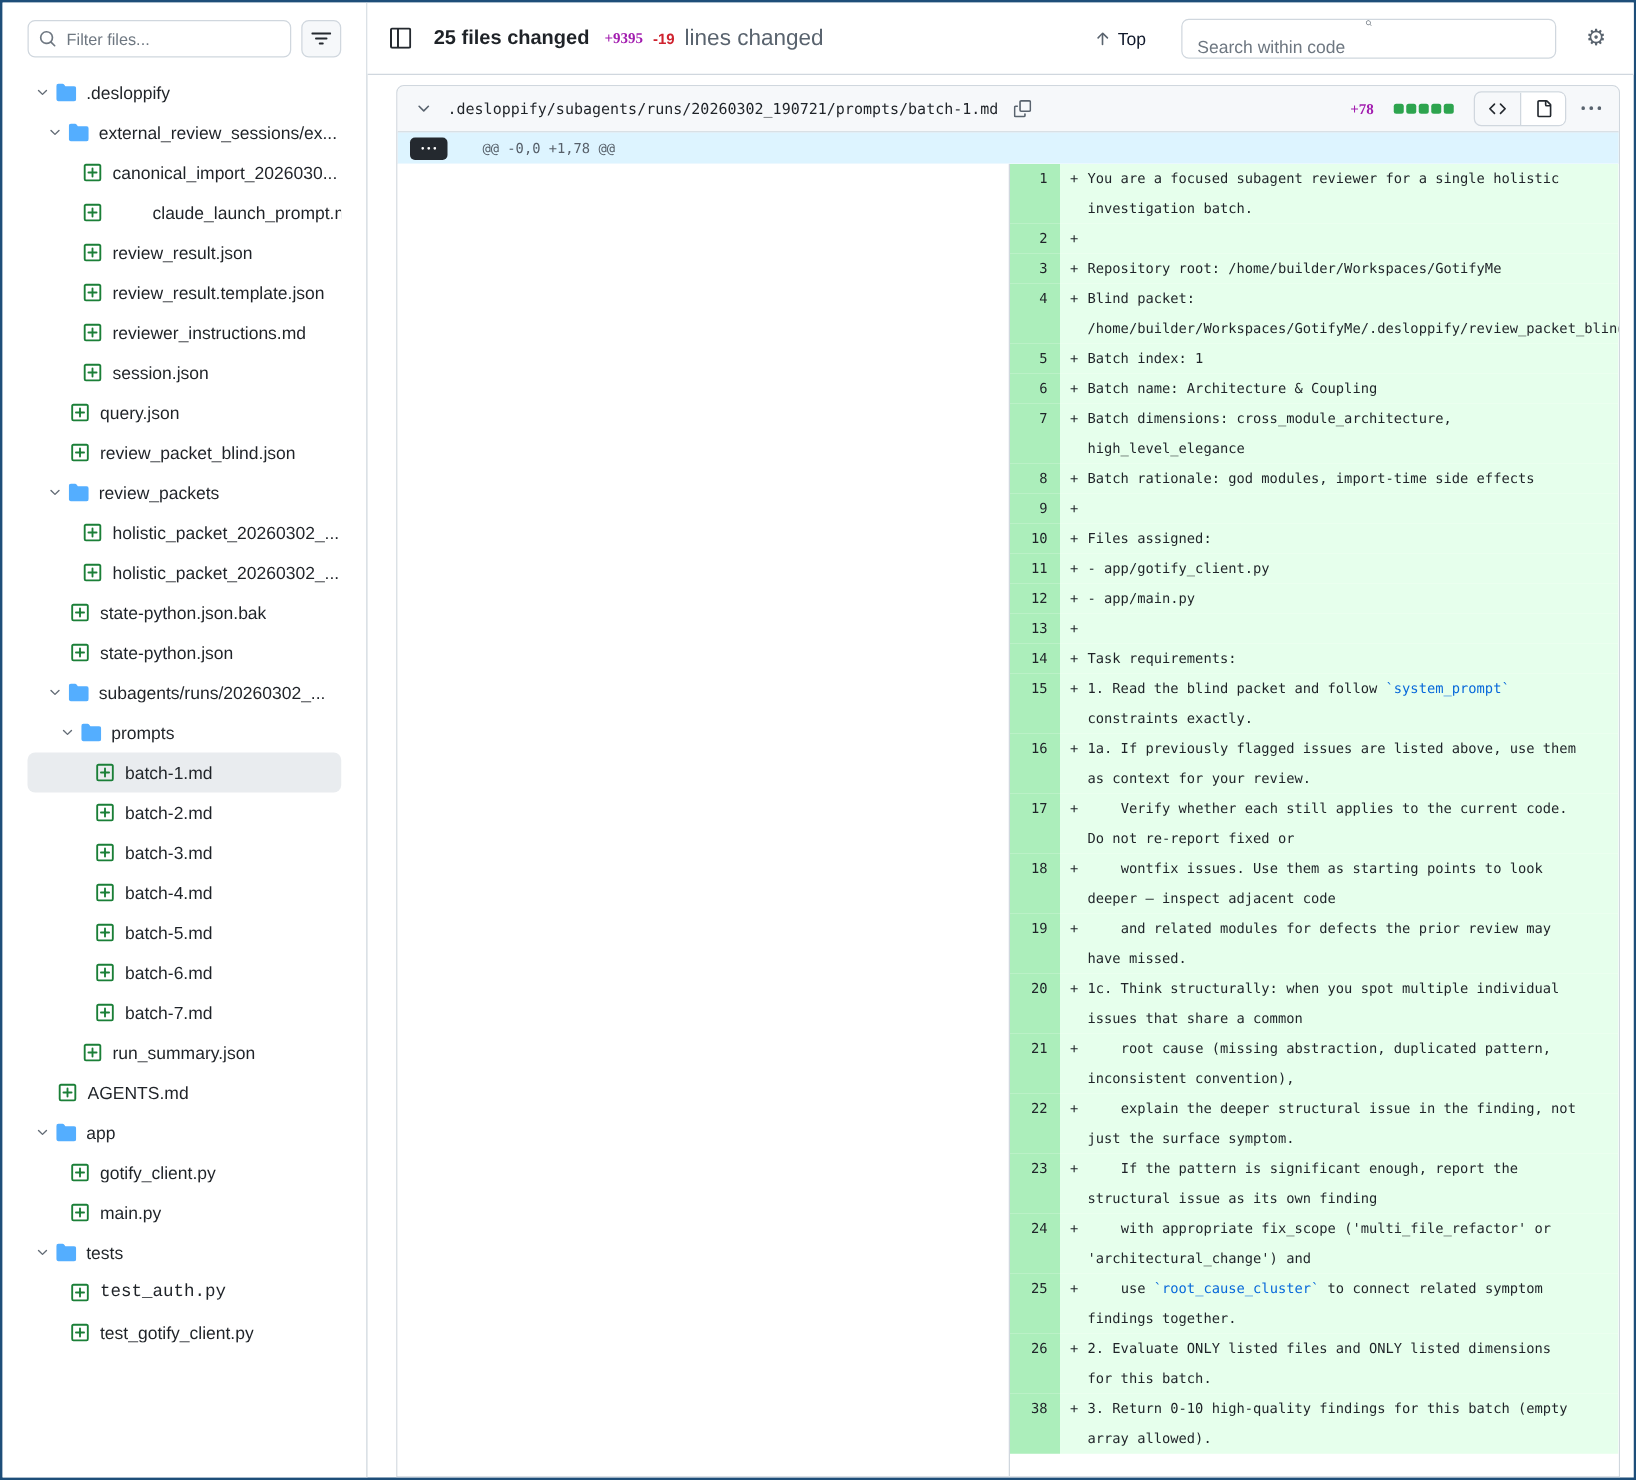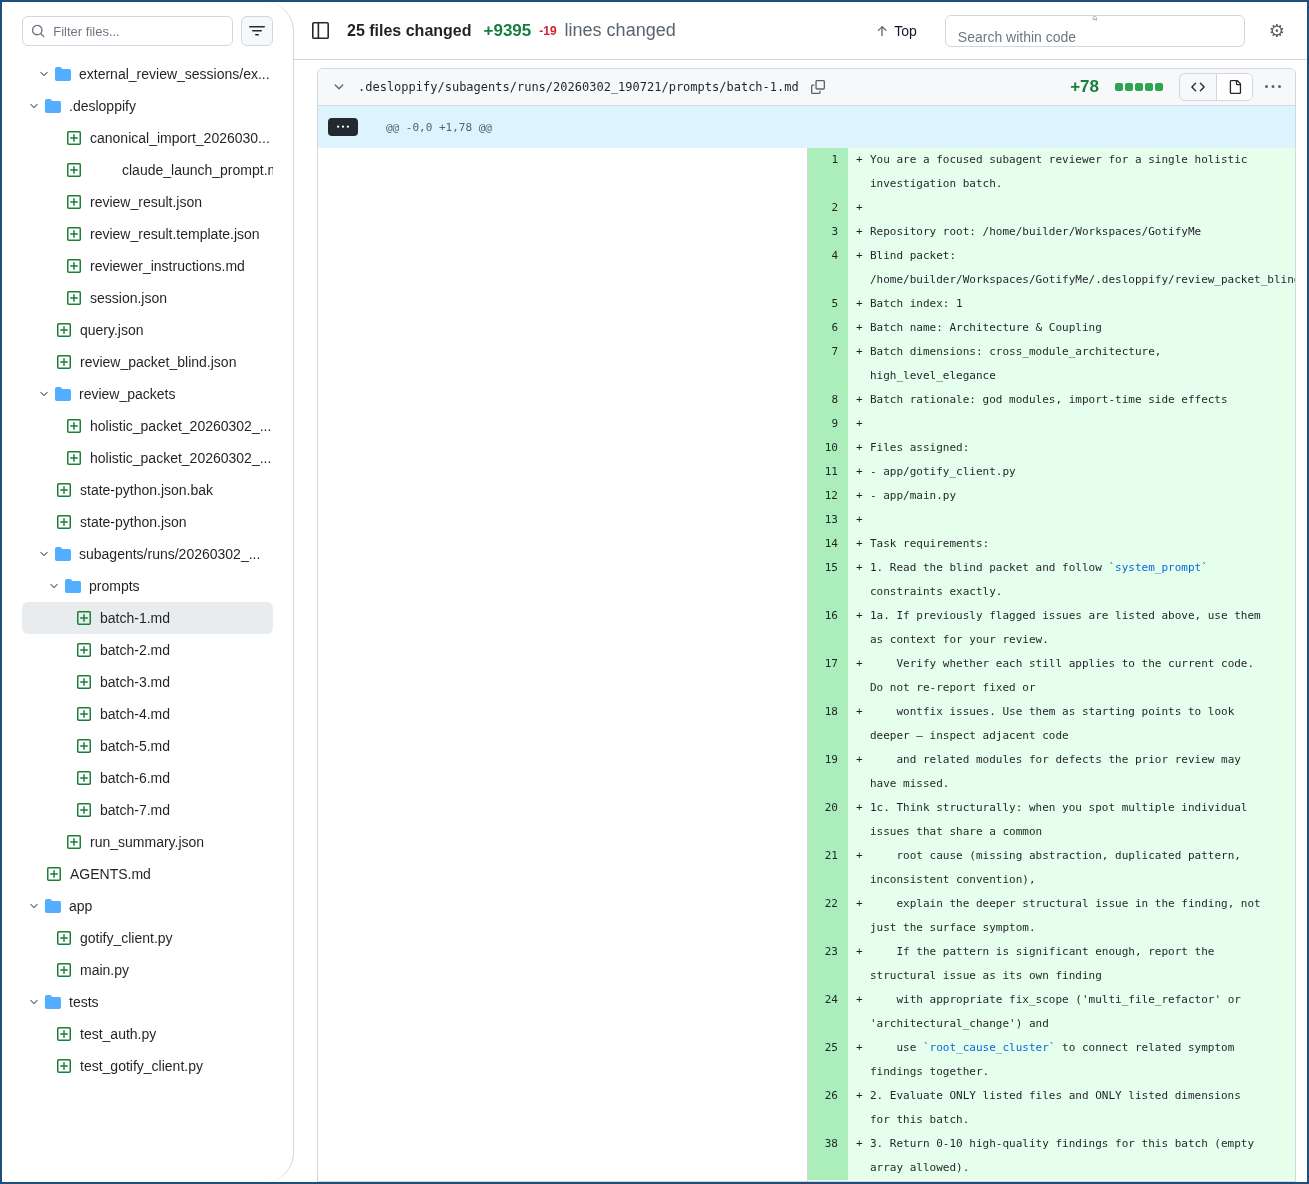--- a/index.html
+++ b/index.html
@@ -4,56 +4,56 @@
 <style>
   * { box-sizing: border-box; }
   html,body { margin:0; padding:0; }
   body {
     width:1309px; height:1184px; overflow:hidden;
     border:2px solid #1e4e79;
     display:flex; background:#fff; color:#1f2328;
     font-family:"Liberation Sans", sans-serif;
   }
   
-  .sidebar { width:292px; min-width:292px; border-right:1px solid #d0d7de; padding-top:14px; overflow:hidden; background:#fff;border-radius:29px; }
+  .sidebar { width:292px; min-width:292px; border-right:1px solid #d0d7de; padding-top:14px; overflow:hidden; background:#fff; }
   .filter-row { display:flex; gap:8px; padding:0 20px; margin-bottom:12px; }
   .filter-input { flex:1; display:flex; align-items:center; gap:6px; border:1px solid #d0d7de; border-radius:6px; height:30px; padding:0 8px; background:#fff; }
   .filter-input input { border:none; outline:none; width:100%; font-size:13px; font-family:inherit; color:#1f2328; background:transparent; }
   .filter-input input::placeholder { color:#6e7781; }
   .filter-btn { width:32px; height:30px; border:1px solid #d0d7de; border-radius:6px; background:#f6f8fa; display:flex; align-items:center; justify-content:center; cursor:pointer; }
   .tree { padding:0 20px; }
   .tree-row { height:32px; display:flex; align-items:center; border-radius:6px; cursor:pointer; overflow:hidden; }
   .tree-row.selected { background:rgba(208,215,222,.48); }
   .tree-label { font-size:14px; white-space:nowrap; overflow:hidden; }
   .tchev { margin-right:5px; flex:none; }
   .tfold, .tadd { margin-right:8px; flex:none; }
   
   .main { flex:1; min-width:0; display:flex; flex-direction:column; }
   .topbar { height:58px; min-height:58px; border-bottom:1px solid #d0d7de; display:flex; align-items:center; padding:0 16px 0 14px; gap:8px; background:#fff; }
   .icon-btn { background:none; border:none; padding:4px; display:flex; align-items:center; justify-content:center; cursor:pointer; color:#59636e; }
   .files-changed { font-size:16px; font-weight:600; margin:0 4px 0 6px; }
-  .adds { color:#15803d; font-weight:600; font-size:17px; }
+  .adds { color:#a21caf; font-weight:600; font-size:12px;font-family:Liberation Serif, serif; }
   .dels { color:#cf222e; font-weight:600; font-size:12px; }
   .muted-sm { color:#59636e; font-size:18px; }
   .spacer { flex:1; }
   .top-link { display:flex; align-items:center; gap:5px; background:none; border:none; font-size:14px; color:#0f172a; cursor:pointer; font-family:inherit; }
   .search-box { width:300px; height:32px; border:1px solid #d0d7de; border-radius:6px; display:flex; align-items:center; gap:7px; padding:0 10px; margin-left:14px; background:#fff;flex-direction:column; }
   .search-box input { border:none; outline:none; width:100%; font-size:14px; font-family:inherit; background:transparent; color:#1f2328; }
   .search-box input::placeholder { color:#6e7781; }
   .gear { font-family:"DejaVu Sans", sans-serif; font-size:18px; color:#59636e; margin-left:10px; background:none; border:none; cursor:pointer; line-height:1; }
   
   .diff-card { flex:1; margin:8px 11px 0 23px; border:1px solid #d0d7de; border-radius:6px 6px 0 0; overflow:hidden; display:flex; flex-direction:column; }
   .file-header { height:37px; min-height:37px; background:#f6f8fa; border-bottom:1px solid #d0d7de; display:flex; align-items:center; padding:0 10px; gap:8px; }
   .file-path { font-family:"DejaVu Sans Mono","Liberation Mono",monospace; font-size:12px; color:#1f2328; }
   .diffstat { display:flex; gap:2px; margin:0 8px; }
   .diffstat .blk { width:8px; height:8px; border-radius:2px; background:#2da44e; }
   .toggle-group { display:flex; border:1px solid #d0d7de; border-radius:6px; overflow:hidden; height:28px; }
   .toggle-group button { width:36px; border:none; display:flex; align-items:center; justify-content:center; cursor:pointer; background:transparent; color:#24292f; }
   .toggle-group button + button { border-left:1px solid #d0d7de; background:#fff; }
-  .hunk-row { background:#ddf4ff; height:42px; min-height:25px; display:flex; align-items:center; padding-left:10px; }
+  .hunk-row { background:#ddf4ff; height:25px; min-height:25px; display:flex; align-items:center; padding-left:10px; }
   .expand-btn { width:30px; height:18px; border:none; border-radius:4px; background:#24292f; display:flex; align-items:center; justify-content:center; cursor:pointer; }
   .hunk-text { font-family:"DejaVu Sans Mono","Liberation Mono",monospace; font-size:11px; color:#57606a; margin-left:28px; }
   .diff-body { flex:1; display:flex; overflow:hidden; background:#fff; }
   .old-side { width:490px; min-width:490px; border-right:1px solid #d0d7de; background:#fff; }
   .new-side { flex:1; font-family:"DejaVu Sans Mono","Liberation Mono",monospace; font-size:11px; overflow:hidden; }
   .diff-row { display:flex; }
   .ln { width:40px; min-width:40px; background:#aceebb; color:#1f2328; text-align:right; padding-right:10px; line-height:24px; }
   .code { flex:1; background:#e6ffec; line-height:24px; padding:0 29px 0 22px; white-space:pre-wrap; overflow-wrap:break-word; position:relative; min-height:24px; }
   .code .marker { position:absolute; left:8px; top:0; line-height:24px; }
   .code-link { color:#0969da; }
@@ -69,198 +69,198 @@
         </svg>
       <input type="text" placeholder="Filter files..." style="">
     </div>
     <button class="filter-btn">
       <svg width="16" height="16" viewBox="0 0 16 16" fill="#24292f">
           <path d="M.75 3h14.5a.75.75 0 0 1 0 1.5H.75a.75.75 0 0 1 0-1.5ZM3 7.75A.75.75 0 0 1 3.75 7h8.5a.75.75 0 0 1 0 1.5h-8.5A.75.75 0 0 1 3 7.75Zm3 4a.75.75 0 0 1 .75-.75h2.5a.75.75 0 0 1 0 1.5h-2.5a.75.75 0 0 1-.75-.75Z"></path>
         </svg>
     </button>
   </div>
   <div class="tree" id="tree">
+      <div class="tree-row" style="padding-left: 6px;">
+        <svg class="tchev" width="12" height="12" viewBox="0 0 16 16" fill="#636c76">
+          <path d="M12.78 5.22a.749.749 0 0 1 0 1.06l-4.25 4.25a.749.749 0 0 1-1.06 0L3.22 6.28a.749.749 0 1 1 1.06-1.06L8 8.939l3.72-3.719a.749.749 0 0 1 1.06 0Z"></path>
+        </svg>
+        <svg class="tfold" width="16" height="16" viewBox="0 0 16 16" fill="#54aeff">
+          <path d="M1.75 1A1.75 1.75 0 0 0 0 2.75v10.5C0 14.216.784 15 1.75 15h12.5A1.75 1.75 0 0 0 16 13.25v-8.5A1.75 1.75 0 0 0 14.25 3H7.5a.25.25 0 0 1-.2-.1l-.9-1.2C6.07 1.26 5.55 1 5 1H1.75Z"></path>
+        </svg>
+        <span class="tree-label">.desloppify</span>
+      </div>
       <div class="tree-row" style="padding-left: 16px;">
         <svg class="tchev" width="12" height="12" viewBox="0 0 16 16" fill="#636c76">
           <path d="M12.78 5.22a.749.749 0 0 1 0 1.06l-4.25 4.25a.749.749 0 0 1-1.06 0L3.22 6.28a.749.749 0 1 1 1.06-1.06L8 8.939l3.72-3.719a.749.749 0 0 1 1.06 0Z"></path>
         </svg>
         <svg class="tfold" width="16" height="16" viewBox="0 0 16 16" fill="#54aeff">
           <path d="M1.75 1A1.75 1.75 0 0 0 0 2.75v10.5C0 14.216.784 15 1.75 15h12.5A1.75 1.75 0 0 0 16 13.25v-8.5A1.75 1.75 0 0 0 14.25 3H7.5a.25.25 0 0 1-.2-.1l-.9-1.2C6.07 1.26 5.55 1 5 1H1.75Z"></path>
         </svg>
         <span class="tree-label">external_review_sessions/ex...</span>
       </div>
+      <div class="tree-row" style="padding-left: 44px;">
+        <svg class="tadd" width="16" height="16" viewBox="0 0 16 16" fill="#1a7f37">
+          <path d="M2.75 1h10.5c.966 0 1.75.784 1.75 1.75v10.5A1.75 1.75 0 0 1 13.25 15H2.75A1.75 1.75 0 0 1 1 13.25V2.75C1 1.784 1.784 1 2.75 1Zm10.5 1.5H2.75a.25.25 0 0 0-.25.25v10.5c0 .138.112.25.25.25h10.5a.25.25 0 0 0 .25-.25V2.75a.25.25 0 0 0-.25-.25ZM8 4a.75.75 0 0 1 .75.75v2.5h2.5a.75.75 0 0 1 0 1.5h-2.5v2.5a.75.75 0 0 1-1.5 0v-2.5h-2.5a.75.75 0 0 1 0-1.5h2.5v-2.5A.75.75 0 0 1 8 4Z"></path>
+        </svg>
+        <span class="tree-label">canonical_import_2026030...</span>
+      </div>
+      <div class="tree-row" style="padding-left: 44px; gap: 32px;">
+        <svg class="tadd" width="16" height="16" viewBox="0 0 16 16" fill="#1a7f37">
+          <path d="M2.75 1h10.5c.966 0 1.75.784 1.75 1.75v10.5A1.75 1.75 0 0 1 13.25 15H2.75A1.75 1.75 0 0 1 1 13.25V2.75C1 1.784 1.784 1 2.75 1Zm10.5 1.5H2.75a.25.25 0 0 0-.25.25v10.5c0 .138.112.25.25.25h10.5a.25.25 0 0 0 .25-.25V2.75a.25.25 0 0 0-.25-.25ZM8 4a.75.75 0 0 1 .75.75v2.5h2.5a.75.75 0 0 1 0 1.5h-2.5v2.5a.75.75 0 0 1-1.5 0v-2.5h-2.5a.75.75 0 0 1 0-1.5h2.5v-2.5A.75.75 0 0 1 8 4Z"></path>
+        </svg>
+        <span class="tree-label">claude_launch_prompt.md</span>
+      </div>
+      <div class="tree-row" style="padding-left: 44px;">
+        <svg class="tadd" width="16" height="16" viewBox="0 0 16 16" fill="#1a7f37">
+          <path d="M2.75 1h10.5c.966 0 1.75.784 1.75 1.75v10.5A1.75 1.75 0 0 1 13.25 15H2.75A1.75 1.75 0 0 1 1 13.25V2.75C1 1.784 1.784 1 2.75 1Zm10.5 1.5H2.75a.25.25 0 0 0-.25.25v10.5c0 .138.112.25.25.25h10.5a.25.25 0 0 0 .25-.25V2.75a.25.25 0 0 0-.25-.25ZM8 4a.75.75 0 0 1 .75.75v2.5h2.5a.75.75 0 0 1 0 1.5h-2.5v2.5a.75.75 0 0 1-1.5 0v-2.5h-2.5a.75.75 0 0 1 0-1.5h2.5v-2.5A.75.75 0 0 1 8 4Z"></path>
+        </svg>
+        <span class="tree-label">review_result.json</span>
+      </div>
+      <div class="tree-row" style="padding-left: 44px;">
+        <svg class="tadd" width="16" height="16" viewBox="0 0 16 16" fill="#1a7f37">
+          <path d="M2.75 1h10.5c.966 0 1.75.784 1.75 1.75v10.5A1.75 1.75 0 0 1 13.25 15H2.75A1.75 1.75 0 0 1 1 13.25V2.75C1 1.784 1.784 1 2.75 1Zm10.5 1.5H2.75a.25.25 0 0 0-.25.25v10.5c0 .138.112.25.25.25h10.5a.25.25 0 0 0 .25-.25V2.75a.25.25 0 0 0-.25-.25ZM8 4a.75.75 0 0 1 .75.75v2.5h2.5a.75.75 0 0 1 0 1.5h-2.5v2.5a.75.75 0 0 1-1.5 0v-2.5h-2.5a.75.75 0 0 1 0-1.5h2.5v-2.5A.75.75 0 0 1 8 4Z"></path>
+        </svg>
+        <span class="tree-label">review_result.template.json</span>
+      </div>
+      <div class="tree-row" style="padding-left: 44px;">
+        <svg class="tadd" width="16" height="16" viewBox="0 0 16 16" fill="#1a7f37">
+          <path d="M2.75 1h10.5c.966 0 1.75.784 1.75 1.75v10.5A1.75 1.75 0 0 1 13.25 15H2.75A1.75 1.75 0 0 1 1 13.25V2.75C1 1.784 1.784 1 2.75 1Zm10.5 1.5H2.75a.25.25 0 0 0-.25.25v10.5c0 .138.112.25.25.25h10.5a.25.25 0 0 0 .25-.25V2.75a.25.25 0 0 0-.25-.25ZM8 4a.75.75 0 0 1 .75.75v2.5h2.5a.75.75 0 0 1 0 1.5h-2.5v2.5a.75.75 0 0 1-1.5 0v-2.5h-2.5a.75.75 0 0 1 0-1.5h2.5v-2.5A.75.75 0 0 1 8 4Z"></path>
+        </svg>
+        <span class="tree-label">reviewer_instructions.md</span>
+      </div>
+      <div class="tree-row" style="padding-left: 44px;">
+        <svg class="tadd" width="16" height="16" viewBox="0 0 16 16" fill="#1a7f37">
+          <path d="M2.75 1h10.5c.966 0 1.75.784 1.75 1.75v10.5A1.75 1.75 0 0 1 13.25 15H2.75A1.75 1.75 0 0 1 1 13.25V2.75C1 1.784 1.784 1 2.75 1Zm10.5 1.5H2.75a.25.25 0 0 0-.25.25v10.5c0 .138.112.25.25.25h10.5a.25.25 0 0 0 .25-.25V2.75a.25.25 0 0 0-.25-.25ZM8 4a.75.75 0 0 1 .75.75v2.5h2.5a.75.75 0 0 1 0 1.5h-2.5v2.5a.75.75 0 0 1-1.5 0v-2.5h-2.5a.75.75 0 0 1 0-1.5h2.5v-2.5A.75.75 0 0 1 8 4Z"></path>
+        </svg>
+        <span class="tree-label">session.json</span>
+      </div>
+      <div class="tree-row" style="padding-left: 34px;">
+        <svg class="tadd" width="16" height="16" viewBox="0 0 16 16" fill="#1a7f37">
+          <path d="M2.75 1h10.5c.966 0 1.75.784 1.75 1.75v10.5A1.75 1.75 0 0 1 13.25 15H2.75A1.75 1.75 0 0 1 1 13.25V2.75C1 1.784 1.784 1 2.75 1Zm10.5 1.5H2.75a.25.25 0 0 0-.25.25v10.5c0 .138.112.25.25.25h10.5a.25.25 0 0 0 .25-.25V2.75a.25.25 0 0 0-.25-.25ZM8 4a.75.75 0 0 1 .75.75v2.5h2.5a.75.75 0 0 1 0 1.5h-2.5v2.5a.75.75 0 0 1-1.5 0v-2.5h-2.5a.75.75 0 0 1 0-1.5h2.5v-2.5A.75.75 0 0 1 8 4Z"></path>
+        </svg>
+        <span class="tree-label">query.json</span>
+      </div>
+      <div class="tree-row" style="padding-left: 34px;">
+        <svg class="tadd" width="16" height="16" viewBox="0 0 16 16" fill="#1a7f37">
+          <path d="M2.75 1h10.5c.966 0 1.75.784 1.75 1.75v10.5A1.75 1.75 0 0 1 13.25 15H2.75A1.75 1.75 0 0 1 1 13.25V2.75C1 1.784 1.784 1 2.75 1Zm10.5 1.5H2.75a.25.25 0 0 0-.25.25v10.5c0 .138.112.25.25.25h10.5a.25.25 0 0 0 .25-.25V2.75a.25.25 0 0 0-.25-.25ZM8 4a.75.75 0 0 1 .75.75v2.5h2.5a.75.75 0 0 1 0 1.5h-2.5v2.5a.75.75 0 0 1-1.5 0v-2.5h-2.5a.75.75 0 0 1 0-1.5h2.5v-2.5A.75.75 0 0 1 8 4Z"></path>
+        </svg>
+        <span class="tree-label">review_packet_blind.json</span>
+      </div>
+      <div class="tree-row" style="padding-left: 16px;">
+        <svg class="tchev" width="12" height="12" viewBox="0 0 16 16" fill="#636c76">
+          <path d="M12.78 5.22a.749.749 0 0 1 0 1.06l-4.25 4.25a.749.749 0 0 1-1.06 0L3.22 6.28a.749.749 0 1 1 1.06-1.06L8 8.939l3.72-3.719a.749.749 0 0 1 1.06 0Z"></path>
+        </svg>
+        <svg class="tfold" width="16" height="16" viewBox="0 0 16 16" fill="#54aeff">
+          <path d="M1.75 1A1.75 1.75 0 0 0 0 2.75v10.5C0 14.216.784 15 1.75 15h12.5A1.75 1.75 0 0 0 16 13.25v-8.5A1.75 1.75 0 0 0 14.25 3H7.5a.25.25 0 0 1-.2-.1l-.9-1.2C6.07 1.26 5.55 1 5 1H1.75Z"></path>
+        </svg>
+        <span class="tree-label">review_packets</span>
+      </div>
+      <div class="tree-row" style="padding-left: 44px;">
+        <svg class="tadd" width="16" height="16" viewBox="0 0 16 16" fill="#1a7f37">
+          <path d="M2.75 1h10.5c.966 0 1.75.784 1.75 1.75v10.5A1.75 1.75 0 0 1 13.25 15H2.75A1.75 1.75 0 0 1 1 13.25V2.75C1 1.784 1.784 1 2.75 1Zm10.5 1.5H2.75a.25.25 0 0 0-.25.25v10.5c0 .138.112.25.25.25h10.5a.25.25 0 0 0 .25-.25V2.75a.25.25 0 0 0-.25-.25ZM8 4a.75.75 0 0 1 .75.75v2.5h2.5a.75.75 0 0 1 0 1.5h-2.5v2.5a.75.75 0 0 1-1.5 0v-2.5h-2.5a.75.75 0 0 1 0-1.5h2.5v-2.5A.75.75 0 0 1 8 4Z"></path>
+        </svg>
+        <span class="tree-label">holistic_packet_20260302_...</span>
+      </div>
+      <div class="tree-row" style="padding-left: 44px;">
+        <svg class="tadd" width="16" height="16" viewBox="0 0 16 16" fill="#1a7f37">
+          <path d="M2.75 1h10.5c.966 0 1.75.784 1.75 1.75v10.5A1.75 1.75 0 0 1 13.25 15H2.75A1.75 1.75 0 0 1 1 13.25V2.75C1 1.784 1.784 1 2.75 1Zm10.5 1.5H2.75a.25.25 0 0 0-.25.25v10.5c0 .138.112.25.25.25h10.5a.25.25 0 0 0 .25-.25V2.75a.25.25 0 0 0-.25-.25ZM8 4a.75.75 0 0 1 .75.75v2.5h2.5a.75.75 0 0 1 0 1.5h-2.5v2.5a.75.75 0 0 1-1.5 0v-2.5h-2.5a.75.75 0 0 1 0-1.5h2.5v-2.5A.75.75 0 0 1 8 4Z"></path>
+        </svg>
+        <span class="tree-label">holistic_packet_20260302_...</span>
+      </div>
+      <div class="tree-row" style="padding-left: 34px;">
+        <svg class="tadd" width="16" height="16" viewBox="0 0 16 16" fill="#1a7f37">
+          <path d="M2.75 1h10.5c.966 0 1.75.784 1.75 1.75v10.5A1.75 1.75 0 0 1 13.25 15H2.75A1.75 1.75 0 0 1 1 13.25V2.75C1 1.784 1.784 1 2.75 1Zm10.5 1.5H2.75a.25.25 0 0 0-.25.25v10.5c0 .138.112.25.25.25h10.5a.25.25 0 0 0 .25-.25V2.75a.25.25 0 0 0-.25-.25ZM8 4a.75.75 0 0 1 .75.75v2.5h2.5a.75.75 0 0 1 0 1.5h-2.5v2.5a.75.75 0 0 1-1.5 0v-2.5h-2.5a.75.75 0 0 1 0-1.5h2.5v-2.5A.75.75 0 0 1 8 4Z"></path>
+        </svg>
+        <span class="tree-label">state-python.json.bak</span>
+      </div>
+      <div class="tree-row" style="padding-left: 34px;">
+        <svg class="tadd" width="16" height="16" viewBox="0 0 16 16" fill="#1a7f37">
+          <path d="M2.75 1h10.5c.966 0 1.75.784 1.75 1.75v10.5A1.75 1.75 0 0 1 13.25 15H2.75A1.75 1.75 0 0 1 1 13.25V2.75C1 1.784 1.784 1 2.75 1Zm10.5 1.5H2.75a.25.25 0 0 0-.25.25v10.5c0 .138.112.25.25.25h10.5a.25.25 0 0 0 .25-.25V2.75a.25.25 0 0 0-.25-.25ZM8 4a.75.75 0 0 1 .75.75v2.5h2.5a.75.75 0 0 1 0 1.5h-2.5v2.5a.75.75 0 0 1-1.5 0v-2.5h-2.5a.75.75 0 0 1 0-1.5h2.5v-2.5A.75.75 0 0 1 8 4Z"></path>
+        </svg>
+        <span class="tree-label">state-python.json</span>
+      </div>
+      <div class="tree-row" style="padding-left: 16px;">
+        <svg class="tchev" width="12" height="12" viewBox="0 0 16 16" fill="#636c76">
+          <path d="M12.78 5.22a.749.749 0 0 1 0 1.06l-4.25 4.25a.749.749 0 0 1-1.06 0L3.22 6.28a.749.749 0 1 1 1.06-1.06L8 8.939l3.72-3.719a.749.749 0 0 1 1.06 0Z"></path>
+        </svg>
+        <svg class="tfold" width="16" height="16" viewBox="0 0 16 16" fill="#54aeff">
+          <path d="M1.75 1A1.75 1.75 0 0 0 0 2.75v10.5C0 14.216.784 15 1.75 15h12.5A1.75 1.75 0 0 0 16 13.25v-8.5A1.75 1.75 0 0 0 14.25 3H7.5a.25.25 0 0 1-.2-.1l-.9-1.2C6.07 1.26 5.55 1 5 1H1.75Z"></path>
+        </svg>
+        <span class="tree-label">subagents/runs/20260302_...</span>
+      </div>
+      <div class="tree-row" style="padding-left: 26px;">
+        <svg class="tchev" width="12" height="12" viewBox="0 0 16 16" fill="#636c76">
+          <path d="M12.78 5.22a.749.749 0 0 1 0 1.06l-4.25 4.25a.749.749 0 0 1-1.06 0L3.22 6.28a.749.749 0 1 1 1.06-1.06L8 8.939l3.72-3.719a.749.749 0 0 1 1.06 0Z"></path>
+        </svg>
+        <svg class="tfold" width="16" height="16" viewBox="0 0 16 16" fill="#54aeff">
+          <path d="M1.75 1A1.75 1.75 0 0 0 0 2.75v10.5C0 14.216.784 15 1.75 15h12.5A1.75 1.75 0 0 0 16 13.25v-8.5A1.75 1.75 0 0 0 14.25 3H7.5a.25.25 0 0 1-.2-.1l-.9-1.2C6.07 1.26 5.55 1 5 1H1.75Z"></path>
+        </svg>
+        <span class="tree-label">prompts</span>
+      </div>
+      <div class="tree-row selected" style="padding-left: 54px;">
+        <svg class="tadd" width="16" height="16" viewBox="0 0 16 16" fill="#1a7f37">
+          <path d="M2.75 1h10.5c.966 0 1.75.784 1.75 1.75v10.5A1.75 1.75 0 0 1 13.25 15H2.75A1.75 1.75 0 0 1 1 13.25V2.75C1 1.784 1.784 1 2.75 1Zm10.5 1.5H2.75a.25.25 0 0 0-.25.25v10.5c0 .138.112.25.25.25h10.5a.25.25 0 0 0 .25-.25V2.75a.25.25 0 0 0-.25-.25ZM8 4a.75.75 0 0 1 .75.75v2.5h2.5a.75.75 0 0 1 0 1.5h-2.5v2.5a.75.75 0 0 1-1.5 0v-2.5h-2.5a.75.75 0 0 1 0-1.5h2.5v-2.5A.75.75 0 0 1 8 4Z"></path>
+        </svg>
+        <span class="tree-label">batch-1.md</span>
+      </div>
+      <div class="tree-row" style="padding-left: 54px;">
+        <svg class="tadd" width="16" height="16" viewBox="0 0 16 16" fill="#1a7f37">
+          <path d="M2.75 1h10.5c.966 0 1.75.784 1.75 1.75v10.5A1.75 1.75 0 0 1 13.25 15H2.75A1.75 1.75 0 0 1 1 13.25V2.75C1 1.784 1.784 1 2.75 1Zm10.5 1.5H2.75a.25.25 0 0 0-.25.25v10.5c0 .138.112.25.25.25h10.5a.25.25 0 0 0 .25-.25V2.75a.25.25 0 0 0-.25-.25ZM8 4a.75.75 0 0 1 .75.75v2.5h2.5a.75.75 0 0 1 0 1.5h-2.5v2.5a.75.75 0 0 1-1.5 0v-2.5h-2.5a.75.75 0 0 1 0-1.5h2.5v-2.5A.75.75 0 0 1 8 4Z"></path>
+        </svg>
+        <span class="tree-label">batch-2.md</span>
+      </div>
+      <div class="tree-row" style="padding-left: 54px;">
+        <svg class="tadd" width="16" height="16" viewBox="0 0 16 16" fill="#1a7f37">
+          <path d="M2.75 1h10.5c.966 0 1.75.784 1.75 1.75v10.5A1.75 1.75 0 0 1 13.25 15H2.75A1.75 1.75 0 0 1 1 13.25V2.75C1 1.784 1.784 1 2.75 1Zm10.5 1.5H2.75a.25.25 0 0 0-.25.25v10.5c0 .138.112.25.25.25h10.5a.25.25 0 0 0 .25-.25V2.75a.25.25 0 0 0-.25-.25ZM8 4a.75.75 0 0 1 .75.75v2.5h2.5a.75.75 0 0 1 0 1.5h-2.5v2.5a.75.75 0 0 1-1.5 0v-2.5h-2.5a.75.75 0 0 1 0-1.5h2.5v-2.5A.75.75 0 0 1 8 4Z"></path>
+        </svg>
+        <span class="tree-label">batch-3.md</span>
+      </div>
+      <div class="tree-row" style="padding-left: 54px;">
+        <svg class="tadd" width="16" height="16" viewBox="0 0 16 16" fill="#1a7f37">
+          <path d="M2.75 1h10.5c.966 0 1.75.784 1.75 1.75v10.5A1.75 1.75 0 0 1 13.25 15H2.75A1.75 1.75 0 0 1 1 13.25V2.75C1 1.784 1.784 1 2.75 1Zm10.5 1.5H2.75a.25.25 0 0 0-.25.25v10.5c0 .138.112.25.25.25h10.5a.25.25 0 0 0 .25-.25V2.75a.25.25 0 0 0-.25-.25ZM8 4a.75.75 0 0 1 .75.75v2.5h2.5a.75.75 0 0 1 0 1.5h-2.5v2.5a.75.75 0 0 1-1.5 0v-2.5h-2.5a.75.75 0 0 1 0-1.5h2.5v-2.5A.75.75 0 0 1 8 4Z"></path>
+        </svg>
+        <span class="tree-label">batch-4.md</span>
+      </div>
+      <div class="tree-row" style="padding-left: 54px;">
+        <svg class="tadd" width="16" height="16" viewBox="0 0 16 16" fill="#1a7f37">
+          <path d="M2.75 1h10.5c.966 0 1.75.784 1.75 1.75v10.5A1.75 1.75 0 0 1 13.25 15H2.75A1.75 1.75 0 0 1 1 13.25V2.75C1 1.784 1.784 1 2.75 1Zm10.5 1.5H2.75a.25.25 0 0 0-.25.25v10.5c0 .138.112.25.25.25h10.5a.25.25 0 0 0 .25-.25V2.75a.25.25 0 0 0-.25-.25ZM8 4a.75.75 0 0 1 .75.75v2.5h2.5a.75.75 0 0 1 0 1.5h-2.5v2.5a.75.75 0 0 1-1.5 0v-2.5h-2.5a.75.75 0 0 1 0-1.5h2.5v-2.5A.75.75 0 0 1 8 4Z"></path>
+        </svg>
+        <span class="tree-label">batch-5.md</span>
+      </div>
+      <div class="tree-row" style="padding-left: 54px;">
+        <svg class="tadd" width="16" height="16" viewBox="0 0 16 16" fill="#1a7f37">
+          <path d="M2.75 1h10.5c.966 0 1.75.784 1.75 1.75v10.5A1.75 1.75 0 0 1 13.25 15H2.75A1.75 1.75 0 0 1 1 13.25V2.75C1 1.784 1.784 1 2.75 1Zm10.5 1.5H2.75a.25.25 0 0 0-.25.25v10.5c0 .138.112.25.25.25h10.5a.25.25 0 0 0 .25-.25V2.75a.25.25 0 0 0-.25-.25ZM8 4a.75.75 0 0 1 .75.75v2.5h2.5a.75.75 0 0 1 0 1.5h-2.5v2.5a.75.75 0 0 1-1.5 0v-2.5h-2.5a.75.75 0 0 1 0-1.5h2.5v-2.5A.75.75 0 0 1 8 4Z"></path>
+        </svg>
+        <span class="tree-label">batch-6.md</span>
+      </div>
+      <div class="tree-row" style="padding-left: 54px;">
+        <svg class="tadd" width="16" height="16" viewBox="0 0 16 16" fill="#1a7f37">
+          <path d="M2.75 1h10.5c.966 0 1.75.784 1.75 1.75v10.5A1.75 1.75 0 0 1 13.25 15H2.75A1.75 1.75 0 0 1 1 13.25V2.75C1 1.784 1.784 1 2.75 1Zm10.5 1.5H2.75a.25.25 0 0 0-.25.25v10.5c0 .138.112.25.25.25h10.5a.25.25 0 0 0 .25-.25V2.75a.25.25 0 0 0-.25-.25ZM8 4a.75.75 0 0 1 .75.75v2.5h2.5a.75.75 0 0 1 0 1.5h-2.5v2.5a.75.75 0 0 1-1.5 0v-2.5h-2.5a.75.75 0 0 1 0-1.5h2.5v-2.5A.75.75 0 0 1 8 4Z"></path>
+        </svg>
+        <span class="tree-label">batch-7.md</span>
+      </div>
+      <div class="tree-row" style="padding-left: 44px;">
+        <svg class="tadd" width="16" height="16" viewBox="0 0 16 16" fill="#1a7f37">
+          <path d="M2.75 1h10.5c.966 0 1.75.784 1.75 1.75v10.5A1.75 1.75 0 0 1 13.25 15H2.75A1.75 1.75 0 0 1 1 13.25V2.75C1 1.784 1.784 1 2.75 1Zm10.5 1.5H2.75a.25.25 0 0 0-.25.25v10.5c0 .138.112.25.25.25h10.5a.25.25 0 0 0 .25-.25V2.75a.25.25 0 0 0-.25-.25ZM8 4a.75.75 0 0 1 .75.75v2.5h2.5a.75.75 0 0 1 0 1.5h-2.5v2.5a.75.75 0 0 1-1.5 0v-2.5h-2.5a.75.75 0 0 1 0-1.5h2.5v-2.5A.75.75 0 0 1 8 4Z"></path>
+        </svg>
+        <span class="tree-label">run_summary.json</span>
+      </div>
+      <div class="tree-row" style="padding-left: 24px;">
+        <svg class="tadd" width="16" height="16" viewBox="0 0 16 16" fill="#1a7f37">
+          <path d="M2.75 1h10.5c.966 0 1.75.784 1.75 1.75v10.5A1.75 1.75 0 0 1 13.25 15H2.75A1.75 1.75 0 0 1 1 13.25V2.75C1 1.784 1.784 1 2.75 1Zm10.5 1.5H2.75a.25.25 0 0 0-.25.25v10.5c0 .138.112.25.25.25h10.5a.25.25 0 0 0 .25-.25V2.75a.25.25 0 0 0-.25-.25ZM8 4a.75.75 0 0 1 .75.75v2.5h2.5a.75.75 0 0 1 0 1.5h-2.5v2.5a.75.75 0 0 1-1.5 0v-2.5h-2.5a.75.75 0 0 1 0-1.5h2.5v-2.5A.75.75 0 0 1 8 4Z"></path>
+        </svg>
+        <span class="tree-label">AGENTS.md</span>
+      </div>
       <div class="tree-row" style="padding-left: 6px;">
         <svg class="tchev" width="12" height="12" viewBox="0 0 16 16" fill="#636c76">
           <path d="M12.78 5.22a.749.749 0 0 1 0 1.06l-4.25 4.25a.749.749 0 0 1-1.06 0L3.22 6.28a.749.749 0 1 1 1.06-1.06L8 8.939l3.72-3.719a.749.749 0 0 1 1.06 0Z"></path>
         </svg>
         <svg class="tfold" width="16" height="16" viewBox="0 0 16 16" fill="#54aeff">
           <path d="M1.75 1A1.75 1.75 0 0 0 0 2.75v10.5C0 14.216.784 15 1.75 15h12.5A1.75 1.75 0 0 0 16 13.25v-8.5A1.75 1.75 0 0 0 14.25 3H7.5a.25.25 0 0 1-.2-.1l-.9-1.2C6.07 1.26 5.55 1 5 1H1.75Z"></path>
         </svg>
-        <span class="tree-label">.desloppify</span>
-      </div>
-      <div class="tree-row" style="padding-left: 44px;">
-        <svg class="tadd" width="16" height="16" viewBox="0 0 16 16" fill="#1a7f37">
-          <path d="M2.75 1h10.5c.966 0 1.75.784 1.75 1.75v10.5A1.75 1.75 0 0 1 13.25 15H2.75A1.75 1.75 0 0 1 1 13.25V2.75C1 1.784 1.784 1 2.75 1Zm10.5 1.5H2.75a.25.25 0 0 0-.25.25v10.5c0 .138.112.25.25.25h10.5a.25.25 0 0 0 .25-.25V2.75a.25.25 0 0 0-.25-.25ZM8 4a.75.75 0 0 1 .75.75v2.5h2.5a.75.75 0 0 1 0 1.5h-2.5v2.5a.75.75 0 0 1-1.5 0v-2.5h-2.5a.75.75 0 0 1 0-1.5h2.5v-2.5A.75.75 0 0 1 8 4Z"></path>
-        </svg>
-        <span class="tree-label">canonical_import_2026030...</span>
-      </div>
-      <div class="tree-row" style="padding-left: 44px; gap: 32px;">
-        <svg class="tadd" width="16" height="16" viewBox="0 0 16 16" fill="#1a7f37">
-          <path d="M2.75 1h10.5c.966 0 1.75.784 1.75 1.75v10.5A1.75 1.75 0 0 1 13.25 15H2.75A1.75 1.75 0 0 1 1 13.25V2.75C1 1.784 1.784 1 2.75 1Zm10.5 1.5H2.75a.25.25 0 0 0-.25.25v10.5c0 .138.112.25.25.25h10.5a.25.25 0 0 0 .25-.25V2.75a.25.25 0 0 0-.25-.25ZM8 4a.75.75 0 0 1 .75.75v2.5h2.5a.75.75 0 0 1 0 1.5h-2.5v2.5a.75.75 0 0 1-1.5 0v-2.5h-2.5a.75.75 0 0 1 0-1.5h2.5v-2.5A.75.75 0 0 1 8 4Z"></path>
-        </svg>
-        <span class="tree-label">claude_launch_prompt.md</span>
-      </div>
-      <div class="tree-row" style="padding-left: 44px;">
-        <svg class="tadd" width="16" height="16" viewBox="0 0 16 16" fill="#1a7f37">
-          <path d="M2.75 1h10.5c.966 0 1.75.784 1.75 1.75v10.5A1.75 1.75 0 0 1 13.25 15H2.75A1.75 1.75 0 0 1 1 13.25V2.75C1 1.784 1.784 1 2.75 1Zm10.5 1.5H2.75a.25.25 0 0 0-.25.25v10.5c0 .138.112.25.25.25h10.5a.25.25 0 0 0 .25-.25V2.75a.25.25 0 0 0-.25-.25ZM8 4a.75.75 0 0 1 .75.75v2.5h2.5a.75.75 0 0 1 0 1.5h-2.5v2.5a.75.75 0 0 1-1.5 0v-2.5h-2.5a.75.75 0 0 1 0-1.5h2.5v-2.5A.75.75 0 0 1 8 4Z"></path>
-        </svg>
-        <span class="tree-label">review_result.json</span>
-      </div>
-      <div class="tree-row" style="padding-left: 44px;">
-        <svg class="tadd" width="16" height="16" viewBox="0 0 16 16" fill="#1a7f37">
-          <path d="M2.75 1h10.5c.966 0 1.75.784 1.75 1.75v10.5A1.75 1.75 0 0 1 13.25 15H2.75A1.75 1.75 0 0 1 1 13.25V2.75C1 1.784 1.784 1 2.75 1Zm10.5 1.5H2.75a.25.25 0 0 0-.25.25v10.5c0 .138.112.25.25.25h10.5a.25.25 0 0 0 .25-.25V2.75a.25.25 0 0 0-.25-.25ZM8 4a.75.75 0 0 1 .75.75v2.5h2.5a.75.75 0 0 1 0 1.5h-2.5v2.5a.75.75 0 0 1-1.5 0v-2.5h-2.5a.75.75 0 0 1 0-1.5h2.5v-2.5A.75.75 0 0 1 8 4Z"></path>
-        </svg>
-        <span class="tree-label">review_result.template.json</span>
-      </div>
-      <div class="tree-row" style="padding-left: 44px;">
-        <svg class="tadd" width="16" height="16" viewBox="0 0 16 16" fill="#1a7f37">
-          <path d="M2.75 1h10.5c.966 0 1.75.784 1.75 1.75v10.5A1.75 1.75 0 0 1 13.25 15H2.75A1.75 1.75 0 0 1 1 13.25V2.75C1 1.784 1.784 1 2.75 1Zm10.5 1.5H2.75a.25.25 0 0 0-.25.25v10.5c0 .138.112.25.25.25h10.5a.25.25 0 0 0 .25-.25V2.75a.25.25 0 0 0-.25-.25ZM8 4a.75.75 0 0 1 .75.75v2.5h2.5a.75.75 0 0 1 0 1.5h-2.5v2.5a.75.75 0 0 1-1.5 0v-2.5h-2.5a.75.75 0 0 1 0-1.5h2.5v-2.5A.75.75 0 0 1 8 4Z"></path>
-        </svg>
-        <span class="tree-label">reviewer_instructions.md</span>
-      </div>
-      <div class="tree-row" style="padding-left: 44px;">
-        <svg class="tadd" width="16" height="16" viewBox="0 0 16 16" fill="#1a7f37">
-          <path d="M2.75 1h10.5c.966 0 1.75.784 1.75 1.75v10.5A1.75 1.75 0 0 1 13.25 15H2.75A1.75 1.75 0 0 1 1 13.25V2.75C1 1.784 1.784 1 2.75 1Zm10.5 1.5H2.75a.25.25 0 0 0-.25.25v10.5c0 .138.112.25.25.25h10.5a.25.25 0 0 0 .25-.25V2.75a.25.25 0 0 0-.25-.25ZM8 4a.75.75 0 0 1 .75.75v2.5h2.5a.75.75 0 0 1 0 1.5h-2.5v2.5a.75.75 0 0 1-1.5 0v-2.5h-2.5a.75.75 0 0 1 0-1.5h2.5v-2.5A.75.75 0 0 1 8 4Z"></path>
-        </svg>
-        <span class="tree-label">session.json</span>
-      </div>
-      <div class="tree-row" style="padding-left: 34px;">
-        <svg class="tadd" width="16" height="16" viewBox="0 0 16 16" fill="#1a7f37">
-          <path d="M2.75 1h10.5c.966 0 1.75.784 1.75 1.75v10.5A1.75 1.75 0 0 1 13.25 15H2.75A1.75 1.75 0 0 1 1 13.25V2.75C1 1.784 1.784 1 2.75 1Zm10.5 1.5H2.75a.25.25 0 0 0-.25.25v10.5c0 .138.112.25.25.25h10.5a.25.25 0 0 0 .25-.25V2.75a.25.25 0 0 0-.25-.25ZM8 4a.75.75 0 0 1 .75.75v2.5h2.5a.75.75 0 0 1 0 1.5h-2.5v2.5a.75.75 0 0 1-1.5 0v-2.5h-2.5a.75.75 0 0 1 0-1.5h2.5v-2.5A.75.75 0 0 1 8 4Z"></path>
-        </svg>
-        <span class="tree-label">query.json</span>
-      </div>
-      <div class="tree-row" style="padding-left: 34px;">
-        <svg class="tadd" width="16" height="16" viewBox="0 0 16 16" fill="#1a7f37">
-          <path d="M2.75 1h10.5c.966 0 1.75.784 1.75 1.75v10.5A1.75 1.75 0 0 1 13.25 15H2.75A1.75 1.75 0 0 1 1 13.25V2.75C1 1.784 1.784 1 2.75 1Zm10.5 1.5H2.75a.25.25 0 0 0-.25.25v10.5c0 .138.112.25.25.25h10.5a.25.25 0 0 0 .25-.25V2.75a.25.25 0 0 0-.25-.25ZM8 4a.75.75 0 0 1 .75.75v2.5h2.5a.75.75 0 0 1 0 1.5h-2.5v2.5a.75.75 0 0 1-1.5 0v-2.5h-2.5a.75.75 0 0 1 0-1.5h2.5v-2.5A.75.75 0 0 1 8 4Z"></path>
-        </svg>
-        <span class="tree-label">review_packet_blind.json</span>
-      </div>
-      <div class="tree-row" style="padding-left: 16px;">
-        <svg class="tchev" width="12" height="12" viewBox="0 0 16 16" fill="#636c76">
-          <path d="M12.78 5.22a.749.749 0 0 1 0 1.06l-4.25 4.25a.749.749 0 0 1-1.06 0L3.22 6.28a.749.749 0 1 1 1.06-1.06L8 8.939l3.72-3.719a.749.749 0 0 1 1.06 0Z"></path>
-        </svg>
-        <svg class="tfold" width="16" height="16" viewBox="0 0 16 16" fill="#54aeff">
-          <path d="M1.75 1A1.75 1.75 0 0 0 0 2.75v10.5C0 14.216.784 15 1.75 15h12.5A1.75 1.75 0 0 0 16 13.25v-8.5A1.75 1.75 0 0 0 14.25 3H7.5a.25.25 0 0 1-.2-.1l-.9-1.2C6.07 1.26 5.55 1 5 1H1.75Z"></path>
-        </svg>
-        <span class="tree-label">review_packets</span>
-      </div>
-      <div class="tree-row" style="padding-left: 44px;">
-        <svg class="tadd" width="16" height="16" viewBox="0 0 16 16" fill="#1a7f37">
-          <path d="M2.75 1h10.5c.966 0 1.75.784 1.75 1.75v10.5A1.75 1.75 0 0 1 13.25 15H2.75A1.75 1.75 0 0 1 1 13.25V2.75C1 1.784 1.784 1 2.75 1Zm10.5 1.5H2.75a.25.25 0 0 0-.25.25v10.5c0 .138.112.25.25.25h10.5a.25.25 0 0 0 .25-.25V2.75a.25.25 0 0 0-.25-.25ZM8 4a.75.75 0 0 1 .75.75v2.5h2.5a.75.75 0 0 1 0 1.5h-2.5v2.5a.75.75 0 0 1-1.5 0v-2.5h-2.5a.75.75 0 0 1 0-1.5h2.5v-2.5A.75.75 0 0 1 8 4Z"></path>
-        </svg>
-        <span class="tree-label">holistic_packet_20260302_...</span>
-      </div>
-      <div class="tree-row" style="padding-left: 44px;">
-        <svg class="tadd" width="16" height="16" viewBox="0 0 16 16" fill="#1a7f37">
-          <path d="M2.75 1h10.5c.966 0 1.75.784 1.75 1.75v10.5A1.75 1.75 0 0 1 13.25 15H2.75A1.75 1.75 0 0 1 1 13.25V2.75C1 1.784 1.784 1 2.75 1Zm10.5 1.5H2.75a.25.25 0 0 0-.25.25v10.5c0 .138.112.25.25.25h10.5a.25.25 0 0 0 .25-.25V2.75a.25.25 0 0 0-.25-.25ZM8 4a.75.75 0 0 1 .75.75v2.5h2.5a.75.75 0 0 1 0 1.5h-2.5v2.5a.75.75 0 0 1-1.5 0v-2.5h-2.5a.75.75 0 0 1 0-1.5h2.5v-2.5A.75.75 0 0 1 8 4Z"></path>
-        </svg>
-        <span class="tree-label">holistic_packet_20260302_...</span>
-      </div>
-      <div class="tree-row" style="padding-left: 34px;">
-        <svg class="tadd" width="16" height="16" viewBox="0 0 16 16" fill="#1a7f37">
-          <path d="M2.75 1h10.5c.966 0 1.75.784 1.75 1.75v10.5A1.75 1.75 0 0 1 13.25 15H2.75A1.75 1.75 0 0 1 1 13.25V2.75C1 1.784 1.784 1 2.75 1Zm10.5 1.5H2.75a.25.25 0 0 0-.25.25v10.5c0 .138.112.25.25.25h10.5a.25.25 0 0 0 .25-.25V2.75a.25.25 0 0 0-.25-.25ZM8 4a.75.75 0 0 1 .75.75v2.5h2.5a.75.75 0 0 1 0 1.5h-2.5v2.5a.75.75 0 0 1-1.5 0v-2.5h-2.5a.75.75 0 0 1 0-1.5h2.5v-2.5A.75.75 0 0 1 8 4Z"></path>
-        </svg>
-        <span class="tree-label">state-python.json.bak</span>
-      </div>
-      <div class="tree-row" style="padding-left: 34px;">
-        <svg class="tadd" width="16" height="16" viewBox="0 0 16 16" fill="#1a7f37">
-          <path d="M2.75 1h10.5c.966 0 1.75.784 1.75 1.75v10.5A1.75 1.75 0 0 1 13.25 15H2.75A1.75 1.75 0 0 1 1 13.25V2.75C1 1.784 1.784 1 2.75 1Zm10.5 1.5H2.75a.25.25 0 0 0-.25.25v10.5c0 .138.112.25.25.25h10.5a.25.25 0 0 0 .25-.25V2.75a.25.25 0 0 0-.25-.25ZM8 4a.75.75 0 0 1 .75.75v2.5h2.5a.75.75 0 0 1 0 1.5h-2.5v2.5a.75.75 0 0 1-1.5 0v-2.5h-2.5a.75.75 0 0 1 0-1.5h2.5v-2.5A.75.75 0 0 1 8 4Z"></path>
-        </svg>
-        <span class="tree-label">state-python.json</span>
-      </div>
-      <div class="tree-row" style="padding-left: 16px;">
-        <svg class="tchev" width="12" height="12" viewBox="0 0 16 16" fill="#636c76">
-          <path d="M12.78 5.22a.749.749 0 0 1 0 1.06l-4.25 4.25a.749.749 0 0 1-1.06 0L3.22 6.28a.749.749 0 1 1 1.06-1.06L8 8.939l3.72-3.719a.749.749 0 0 1 1.06 0Z"></path>
-        </svg>
-        <svg class="tfold" width="16" height="16" viewBox="0 0 16 16" fill="#54aeff">
-          <path d="M1.75 1A1.75 1.75 0 0 0 0 2.75v10.5C0 14.216.784 15 1.75 15h12.5A1.75 1.75 0 0 0 16 13.25v-8.5A1.75 1.75 0 0 0 14.25 3H7.5a.25.25 0 0 1-.2-.1l-.9-1.2C6.07 1.26 5.55 1 5 1H1.75Z"></path>
-        </svg>
-        <span class="tree-label">subagents/runs/20260302_...</span>
-      </div>
-      <div class="tree-row" style="padding-left: 26px;">
-        <svg class="tchev" width="12" height="12" viewBox="0 0 16 16" fill="#636c76">
-          <path d="M12.78 5.22a.749.749 0 0 1 0 1.06l-4.25 4.25a.749.749 0 0 1-1.06 0L3.22 6.28a.749.749 0 1 1 1.06-1.06L8 8.939l3.72-3.719a.749.749 0 0 1 1.06 0Z"></path>
-        </svg>
-        <svg class="tfold" width="16" height="16" viewBox="0 0 16 16" fill="#54aeff">
-          <path d="M1.75 1A1.75 1.75 0 0 0 0 2.75v10.5C0 14.216.784 15 1.75 15h12.5A1.75 1.75 0 0 0 16 13.25v-8.5A1.75 1.75 0 0 0 14.25 3H7.5a.25.25 0 0 1-.2-.1l-.9-1.2C6.07 1.26 5.55 1 5 1H1.75Z"></path>
-        </svg>
-        <span class="tree-label">prompts</span>
-      </div>
-      <div class="tree-row selected" style="padding-left: 54px;">
-        <svg class="tadd" width="16" height="16" viewBox="0 0 16 16" fill="#1a7f37">
-          <path d="M2.75 1h10.5c.966 0 1.75.784 1.75 1.75v10.5A1.75 1.75 0 0 1 13.25 15H2.75A1.75 1.75 0 0 1 1 13.25V2.75C1 1.784 1.784 1 2.75 1Zm10.5 1.5H2.75a.25.25 0 0 0-.25.25v10.5c0 .138.112.25.25.25h10.5a.25.25 0 0 0 .25-.25V2.75a.25.25 0 0 0-.25-.25ZM8 4a.75.75 0 0 1 .75.75v2.5h2.5a.75.75 0 0 1 0 1.5h-2.5v2.5a.75.75 0 0 1-1.5 0v-2.5h-2.5a.75.75 0 0 1 0-1.5h2.5v-2.5A.75.75 0 0 1 8 4Z"></path>
-        </svg>
-        <span class="tree-label">batch-1.md</span>
-      </div>
-      <div class="tree-row" style="padding-left: 54px;">
-        <svg class="tadd" width="16" height="16" viewBox="0 0 16 16" fill="#1a7f37">
-          <path d="M2.75 1h10.5c.966 0 1.75.784 1.75 1.75v10.5A1.75 1.75 0 0 1 13.25 15H2.75A1.75 1.75 0 0 1 1 13.25V2.75C1 1.784 1.784 1 2.75 1Zm10.5 1.5H2.75a.25.25 0 0 0-.25.25v10.5c0 .138.112.25.25.25h10.5a.25.25 0 0 0 .25-.25V2.75a.25.25 0 0 0-.25-.25ZM8 4a.75.75 0 0 1 .75.75v2.5h2.5a.75.75 0 0 1 0 1.5h-2.5v2.5a.75.75 0 0 1-1.5 0v-2.5h-2.5a.75.75 0 0 1 0-1.5h2.5v-2.5A.75.75 0 0 1 8 4Z"></path>
-        </svg>
-        <span class="tree-label">batch-2.md</span>
-      </div>
-      <div class="tree-row" style="padding-left: 54px;">
-        <svg class="tadd" width="16" height="16" viewBox="0 0 16 16" fill="#1a7f37">
-          <path d="M2.75 1h10.5c.966 0 1.75.784 1.75 1.75v10.5A1.75 1.75 0 0 1 13.25 15H2.75A1.75 1.75 0 0 1 1 13.25V2.75C1 1.784 1.784 1 2.75 1Zm10.5 1.5H2.75a.25.25 0 0 0-.25.25v10.5c0 .138.112.25.25.25h10.5a.25.25 0 0 0 .25-.25V2.75a.25.25 0 0 0-.25-.25ZM8 4a.75.75 0 0 1 .75.75v2.5h2.5a.75.75 0 0 1 0 1.5h-2.5v2.5a.75.75 0 0 1-1.5 0v-2.5h-2.5a.75.75 0 0 1 0-1.5h2.5v-2.5A.75.75 0 0 1 8 4Z"></path>
-        </svg>
-        <span class="tree-label">batch-3.md</span>
-      </div>
-      <div class="tree-row" style="padding-left: 54px;">
-        <svg class="tadd" width="16" height="16" viewBox="0 0 16 16" fill="#1a7f37">
-          <path d="M2.75 1h10.5c.966 0 1.75.784 1.75 1.75v10.5A1.75 1.75 0 0 1 13.25 15H2.75A1.75 1.75 0 0 1 1 13.25V2.75C1 1.784 1.784 1 2.75 1Zm10.5 1.5H2.75a.25.25 0 0 0-.25.25v10.5c0 .138.112.25.25.25h10.5a.25.25 0 0 0 .25-.25V2.75a.25.25 0 0 0-.25-.25ZM8 4a.75.75 0 0 1 .75.75v2.5h2.5a.75.75 0 0 1 0 1.5h-2.5v2.5a.75.75 0 0 1-1.5 0v-2.5h-2.5a.75.75 0 0 1 0-1.5h2.5v-2.5A.75.75 0 0 1 8 4Z"></path>
-        </svg>
-        <span class="tree-label">batch-4.md</span>
-      </div>
-      <div class="tree-row" style="padding-left: 54px;">
-        <svg class="tadd" width="16" height="16" viewBox="0 0 16 16" fill="#1a7f37">
-          <path d="M2.75 1h10.5c.966 0 1.75.784 1.75 1.75v10.5A1.75 1.75 0 0 1 13.25 15H2.75A1.75 1.75 0 0 1 1 13.25V2.75C1 1.784 1.784 1 2.75 1Zm10.5 1.5H2.75a.25.25 0 0 0-.25.25v10.5c0 .138.112.25.25.25h10.5a.25.25 0 0 0 .25-.25V2.75a.25.25 0 0 0-.25-.25ZM8 4a.75.75 0 0 1 .75.75v2.5h2.5a.75.75 0 0 1 0 1.5h-2.5v2.5a.75.75 0 0 1-1.5 0v-2.5h-2.5a.75.75 0 0 1 0-1.5h2.5v-2.5A.75.75 0 0 1 8 4Z"></path>
-        </svg>
-        <span class="tree-label">batch-5.md</span>
-      </div>
-      <div class="tree-row" style="padding-left: 54px;">
-        <svg class="tadd" width="16" height="16" viewBox="0 0 16 16" fill="#1a7f37">
-          <path d="M2.75 1h10.5c.966 0 1.75.784 1.75 1.75v10.5A1.75 1.75 0 0 1 13.25 15H2.75A1.75 1.75 0 0 1 1 13.25V2.75C1 1.784 1.784 1 2.75 1Zm10.5 1.5H2.75a.25.25 0 0 0-.25.25v10.5c0 .138.112.25.25.25h10.5a.25.25 0 0 0 .25-.25V2.75a.25.25 0 0 0-.25-.25ZM8 4a.75.75 0 0 1 .75.75v2.5h2.5a.75.75 0 0 1 0 1.5h-2.5v2.5a.75.75 0 0 1-1.5 0v-2.5h-2.5a.75.75 0 0 1 0-1.5h2.5v-2.5A.75.75 0 0 1 8 4Z"></path>
-        </svg>
-        <span class="tree-label">batch-6.md</span>
-      </div>
-      <div class="tree-row" style="padding-left: 54px;">
-        <svg class="tadd" width="16" height="16" viewBox="0 0 16 16" fill="#1a7f37">
-          <path d="M2.75 1h10.5c.966 0 1.75.784 1.75 1.75v10.5A1.75 1.75 0 0 1 13.25 15H2.75A1.75 1.75 0 0 1 1 13.25V2.75C1 1.784 1.784 1 2.75 1Zm10.5 1.5H2.75a.25.25 0 0 0-.25.25v10.5c0 .138.112.25.25.25h10.5a.25.25 0 0 0 .25-.25V2.75a.25.25 0 0 0-.25-.25ZM8 4a.75.75 0 0 1 .75.75v2.5h2.5a.75.75 0 0 1 0 1.5h-2.5v2.5a.75.75 0 0 1-1.5 0v-2.5h-2.5a.75.75 0 0 1 0-1.5h2.5v-2.5A.75.75 0 0 1 8 4Z"></path>
-        </svg>
-        <span class="tree-label">batch-7.md</span>
-      </div>
-      <div class="tree-row" style="padding-left: 44px;">
-        <svg class="tadd" width="16" height="16" viewBox="0 0 16 16" fill="#1a7f37">
-          <path d="M2.75 1h10.5c.966 0 1.75.784 1.75 1.75v10.5A1.75 1.75 0 0 1 13.25 15H2.75A1.75 1.75 0 0 1 1 13.25V2.75C1 1.784 1.784 1 2.75 1Zm10.5 1.5H2.75a.25.25 0 0 0-.25.25v10.5c0 .138.112.25.25.25h10.5a.25.25 0 0 0 .25-.25V2.75a.25.25 0 0 0-.25-.25ZM8 4a.75.75 0 0 1 .75.75v2.5h2.5a.75.75 0 0 1 0 1.5h-2.5v2.5a.75.75 0 0 1-1.5 0v-2.5h-2.5a.75.75 0 0 1 0-1.5h2.5v-2.5A.75.75 0 0 1 8 4Z"></path>
-        </svg>
-        <span class="tree-label">run_summary.json</span>
-      </div>
-      <div class="tree-row" style="padding-left: 24px;">
-        <svg class="tadd" width="16" height="16" viewBox="0 0 16 16" fill="#1a7f37">
-          <path d="M2.75 1h10.5c.966 0 1.75.784 1.75 1.75v10.5A1.75 1.75 0 0 1 13.25 15H2.75A1.75 1.75 0 0 1 1 13.25V2.75C1 1.784 1.784 1 2.75 1Zm10.5 1.5H2.75a.25.25 0 0 0-.25.25v10.5c0 .138.112.25.25.25h10.5a.25.25 0 0 0 .25-.25V2.75a.25.25 0 0 0-.25-.25ZM8 4a.75.75 0 0 1 .75.75v2.5h2.5a.75.75 0 0 1 0 1.5h-2.5v2.5a.75.75 0 0 1-1.5 0v-2.5h-2.5a.75.75 0 0 1 0-1.5h2.5v-2.5A.75.75 0 0 1 8 4Z"></path>
-        </svg>
-        <span class="tree-label">AGENTS.md</span>
-      </div>
-      <div class="tree-row" style="padding-left: 6px;">
-        <svg class="tchev" width="12" height="12" viewBox="0 0 16 16" fill="#636c76">
-          <path d="M12.78 5.22a.749.749 0 0 1 0 1.06l-4.25 4.25a.749.749 0 0 1-1.06 0L3.22 6.28a.749.749 0 1 1 1.06-1.06L8 8.939l3.72-3.719a.749.749 0 0 1 1.06 0Z"></path>
-        </svg>
-        <svg class="tfold" width="16" height="16" viewBox="0 0 16 16" fill="#54aeff">
-          <path d="M1.75 1A1.75 1.75 0 0 0 0 2.75v10.5C0 14.216.784 15 1.75 15h12.5A1.75 1.75 0 0 0 16 13.25v-8.5A1.75 1.75 0 0 0 14.25 3H7.5a.25.25 0 0 1-.2-.1l-.9-1.2C6.07 1.26 5.55 1 5 1H1.75Z"></path>
-        </svg>
         <span class="tree-label">app</span>
       </div>
       <div class="tree-row" style="padding-left: 34px;">
         <svg class="tadd" width="16" height="16" viewBox="0 0 16 16" fill="#1a7f37">
           <path d="M2.75 1h10.5c.966 0 1.75.784 1.75 1.75v10.5A1.75 1.75 0 0 1 13.25 15H2.75A1.75 1.75 0 0 1 1 13.25V2.75C1 1.784 1.784 1 2.75 1Zm10.5 1.5H2.75a.25.25 0 0 0-.25.25v10.5c0 .138.112.25.25.25h10.5a.25.25 0 0 0 .25-.25V2.75a.25.25 0 0 0-.25-.25ZM8 4a.75.75 0 0 1 .75.75v2.5h2.5a.75.75 0 0 1 0 1.5h-2.5v2.5a.75.75 0 0 1-1.5 0v-2.5h-2.5a.75.75 0 0 1 0-1.5h2.5v-2.5A.75.75 0 0 1 8 4Z"></path>
         </svg>
         <span class="tree-label">gotify_client.py</span>
       </div>
       <div class="tree-row" style="padding-left: 34px;">
         <svg class="tadd" width="16" height="16" viewBox="0 0 16 16" fill="#1a7f37">
@@ -270,21 +270,21 @@
       </div>
       <div class="tree-row" style="padding-left: 6px; text-align: center;">
         <svg class="tchev" width="12" height="12" viewBox="0 0 16 16" fill="#636c76">
           <path d="M12.78 5.22a.749.749 0 0 1 0 1.06l-4.25 4.25a.749.749 0 0 1-1.06 0L3.22 6.28a.749.749 0 1 1 1.06-1.06L8 8.939l3.72-3.719a.749.749 0 0 1 1.06 0Z"></path>
         </svg>
         <svg class="tfold" width="16" height="16" viewBox="0 0 16 16" fill="#54aeff">
           <path d="M1.75 1A1.75 1.75 0 0 0 0 2.75v10.5C0 14.216.784 15 1.75 15h12.5A1.75 1.75 0 0 0 16 13.25v-8.5A1.75 1.75 0 0 0 14.25 3H7.5a.25.25 0 0 1-.2-.1l-.9-1.2C6.07 1.26 5.55 1 5 1H1.75Z"></path>
         </svg>
         <span class="tree-label">tests</span>
       </div>
-      <div class="tree-row" style="padding-left: 34px;">
+      <div class="tree-row" style="padding-left: 34px; font-family: Liberation Mono, monospace;">
         <svg class="tadd" width="16" height="16" viewBox="0 0 16 16" fill="#1a7f37">
           <path d="M2.75 1h10.5c.966 0 1.75.784 1.75 1.75v10.5A1.75 1.75 0 0 1 13.25 15H2.75A1.75 1.75 0 0 1 1 13.25V2.75C1 1.784 1.784 1 2.75 1Zm10.5 1.5H2.75a.25.25 0 0 0-.25.25v10.5c0 .138.112.25.25.25h10.5a.25.25 0 0 0 .25-.25V2.75a.25.25 0 0 0-.25-.25ZM8 4a.75.75 0 0 1 .75.75v2.5h2.5a.75.75 0 0 1 0 1.5h-2.5v2.5a.75.75 0 0 1-1.5 0v-2.5h-2.5a.75.75 0 0 1 0-1.5h2.5v-2.5A.75.75 0 0 1 8 4Z"></path>
         </svg>
         <span class="tree-label">test_auth.py</span>
       </div>
       <div class="tree-row" style="padding-left: 34px;">
         <svg class="tadd" width="16" height="16" viewBox="0 0 16 16" fill="#1a7f37">
           <path d="M2.75 1h10.5c.966 0 1.75.784 1.75 1.75v10.5A1.75 1.75 0 0 1 13.25 15H2.75A1.75 1.75 0 0 1 1 13.25V2.75C1 1.784 1.784 1 2.75 1Zm10.5 1.5H2.75a.25.25 0 0 0-.25.25v10.5c0 .138.112.25.25.25h10.5a.25.25 0 0 0 .25-.25V2.75a.25.25 0 0 0-.25-.25ZM8 4a.75.75 0 0 1 .75.75v2.5h2.5a.75.75 0 0 1 0 1.5h-2.5v2.5a.75.75 0 0 1-1.5 0v-2.5h-2.5a.75.75 0 0 1 0-1.5h2.5v-2.5A.75.75 0 0 1 8 4Z"></path>
         </svg>
         <span class="tree-label">test_gotify_client.py</span>

